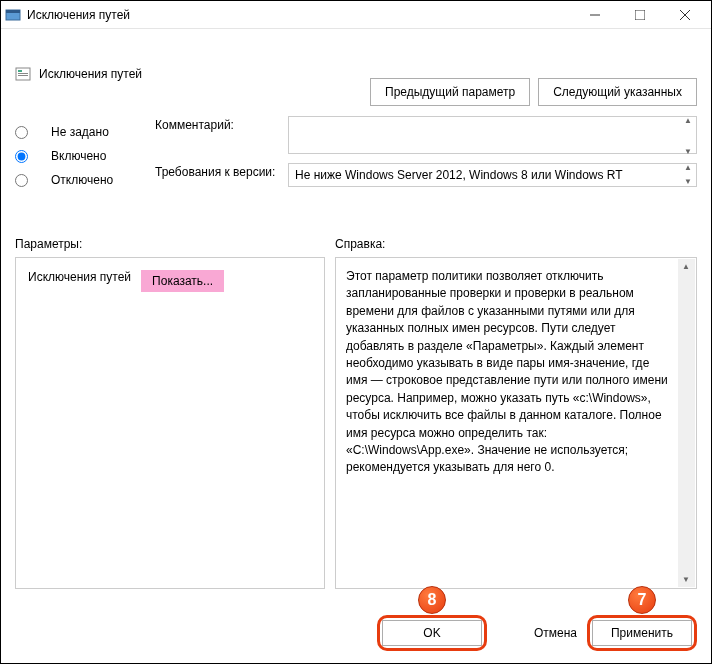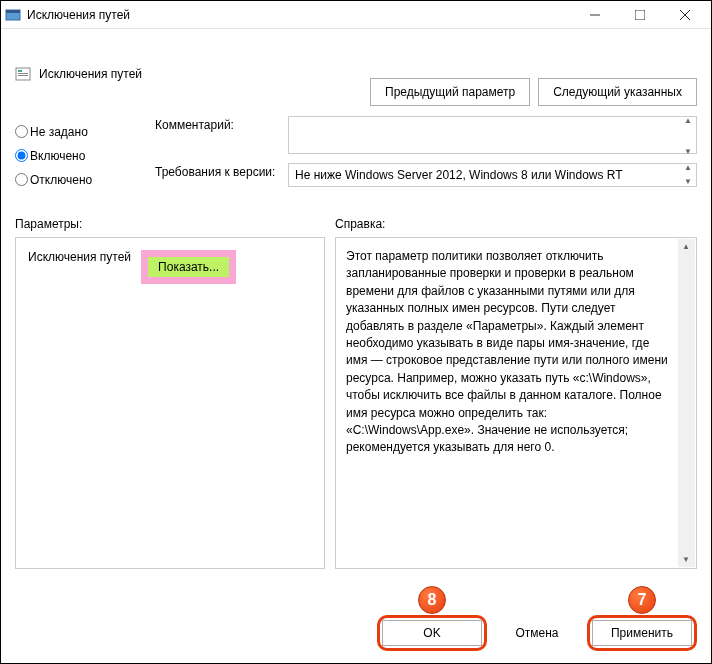--- a/index.html
+++ b/index.html
@@ -12,51 +12,51 @@
     .titlebar-btn { width: 45px; height: 28px; display: flex; align-items: center; justify-content: center; }
     .titlebar-btn svg { width: 10px; height: 10px; }
     
     .header-row { display: flex; align-items: center; padding: 12px 14px 10px 14px; gap: 8px; }
     .header-icon { width: 16px; height: 16px; }
     .header-title { flex: 1; }
     .nav-btn { border: 1px solid #adadad; background: #fff; padding: 6px 14px; cursor: pointer; margin-top: 37px; }
     
     .config-row { display: flex; padding: 0 14px; gap: 20px; }
     .radio-col { width: 120px; padding-top: 4px; }
-    .radio-col label { display: flex; align-items: flex-start; gap: 2px; padding: 5px 0; cursor: pointer; }
+    .radio-col label { display: flex; align-items: flex-end; gap: 23px; padding: 5px 0; cursor: pointer; }
     .radio-col input[type=radio] { width: 13px; height: 13px; }
     
     .fields-col { flex: 1; }
     .field-block { display: flex; gap: 3px; margin-bottom: 6px; }
     .field-label { width: 130px; padding-top: 2px; }
     .field-area { flex: 1; position: relative; }
     .textarea-box { width: 100%; height: 38px; border: 1px solid #ccc; padding: 2px 18px 2px 6px; resize: none; background: #fff; }
     .req-box { width: 100%; border: 1px solid #ccc; padding: 4px 18px 4px 6px; background: #fff; height: 24px; }
     .scroll-arrows { position: absolute; right: 1px; top: 1px; bottom: 1px; width: 16px; display: flex; flex-direction: column; justify-content: space-between; }
     .scroll-arrows span { font-size: 8px; color: #666; text-align: center; line-height: 1; }
     
-    .labels-row { display: flex; padding: 0 14px; margin-top: 24px; }
+    .labels-row { display: flex; padding: 0 14px; margin-top: 44px; }
     .labels-row .left-lbl { width: 320px; }
     
     .content-row { display: flex; padding: 6px 14px 0 14px; gap: 10px; height: 338px; }
     .params-box { width: 310px; border: 1px solid #ccc; padding: 12px; display: flex; align-items: flex-start; gap: 10px; }
-    .show-btn { border: 7px solid #f9a8d4; background: #bef264; padding: 3px 10px; cursor: pointer; }
+    .show-btn { border: 1px solid #f9a8d4; background: #f9a8d4; padding: 3px 10px; cursor: pointer; }
     
     .help-box { flex: 1; border: 1px solid #ccc; padding: 10px 22px 10px 10px; position: relative; overflow: hidden; }
     .help-text { line-height: 1.45; }
     .help-scroll { position: absolute; right: 1px; top: 1px; bottom: 1px; width: 17px; background: #f0f0f0; }
     .help-scroll span { position: absolute; font-size: 8px; color: #666; left: 4px; }
     .help-scroll .up { top: 3px; }
     .help-scroll .down { bottom: 3px; }
     
     .footer { position: absolute; bottom: 12px; right: 14px; display: flex; gap: 10px; align-items: center; }
     .footer-btn { border: 1px solid #adadad; background: #fff; padding: 5px 0; width: 100px; cursor: pointer; }
     .ring { border: 3px solid #e73c0f; border-radius: 10px; padding: 2px; position: relative; }
     .badge { position: absolute; top: -32px; left: 50%; transform: translateX(-50%); width: 28px; height: 28px; border-radius: 50%; background: radial-gradient(circle at 35% 30%, #ff7a3d, #e73c0f); color: #fff; font-weight: bold; font-size: 16px; display: flex; align-items: center; justify-content: center; border: 1px solid #b82e0a; }
-    .btn-cancel { padding: 5px 0; width: 80px; border: none; background: transparent; }
+    .btn-cancel { padding: 5px 0; width: 80px; border: none; background: transparent; text-align: right; }
   </style>
 </head>
 <body>
 
 <div class="titlebar">
   <svg class="titlebar-icon" viewBox="0 0 16 16">
       <rect x="1" y="3" width="14" height="10" fill="#5b9bd5" stroke="#3a6a9a"></rect>
       <rect x="1" y="3" width="14" height="3" fill="#2d5a8a"></rect>
     </svg>
   <span class="titlebar-text">Исключения путей</span>

